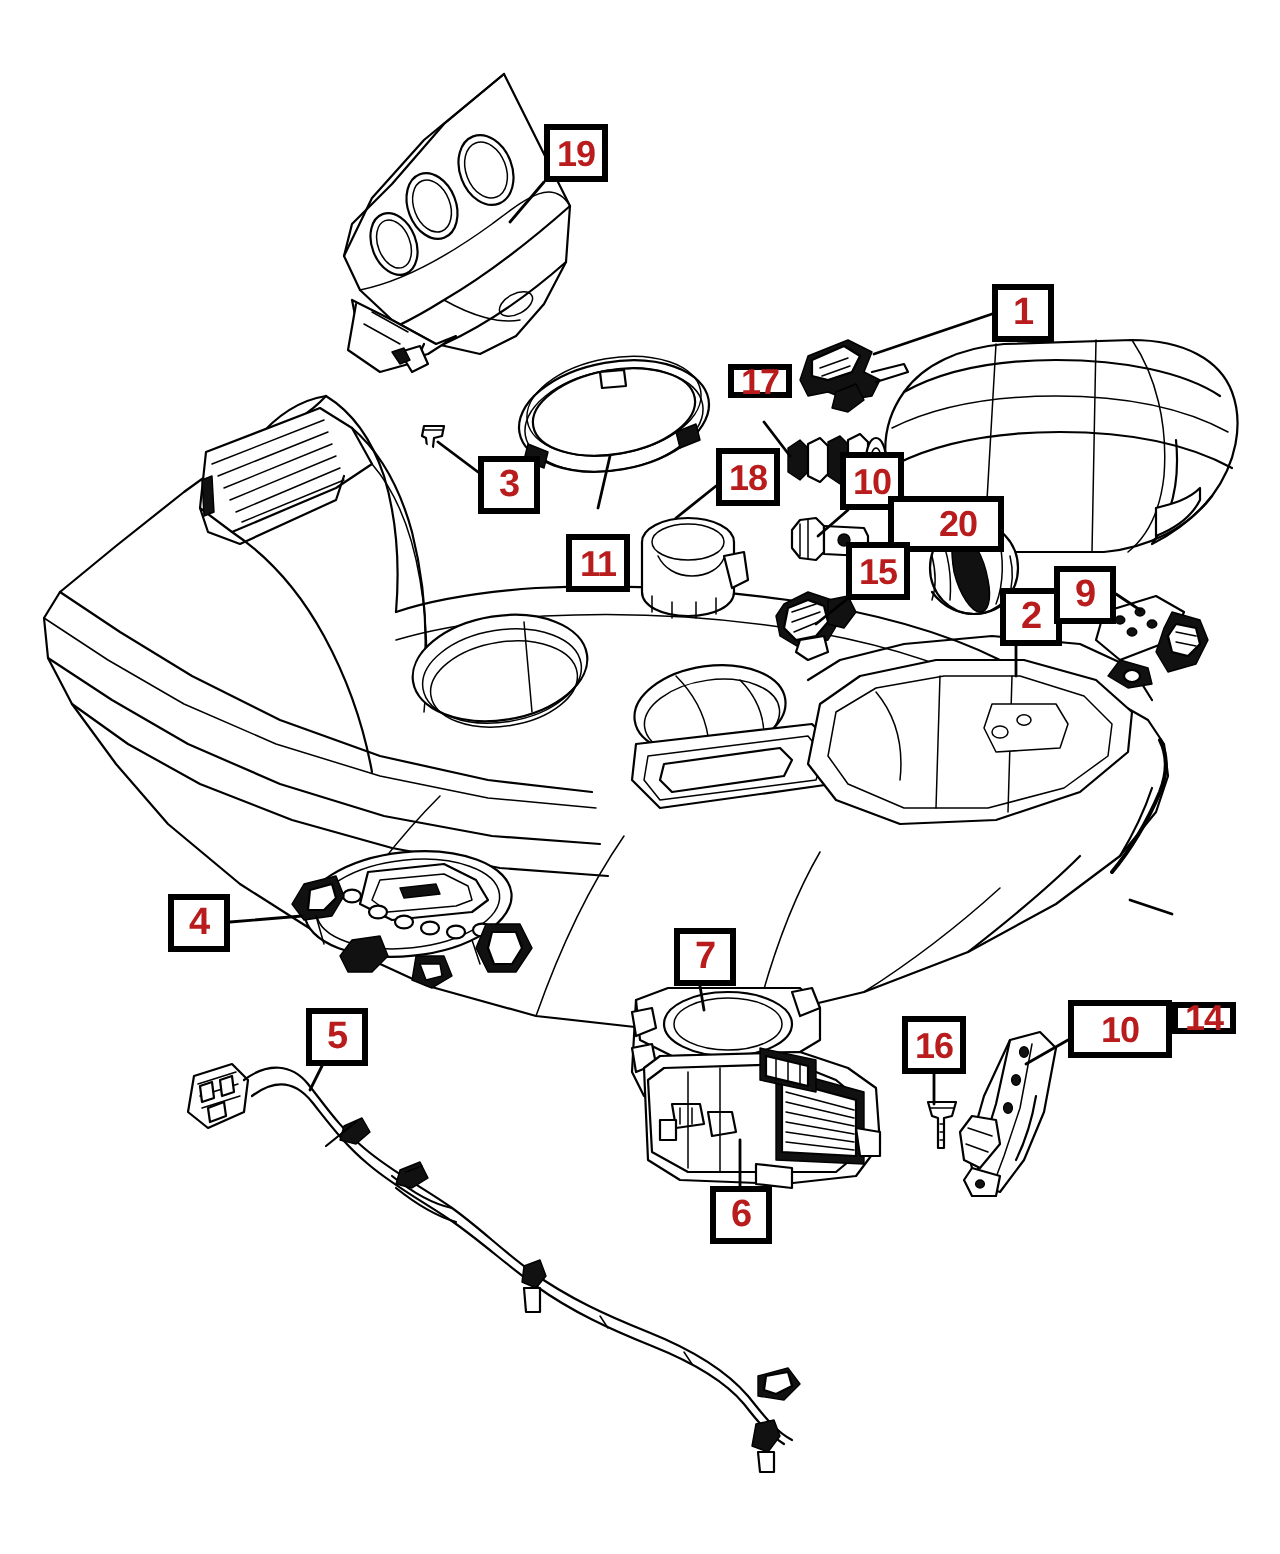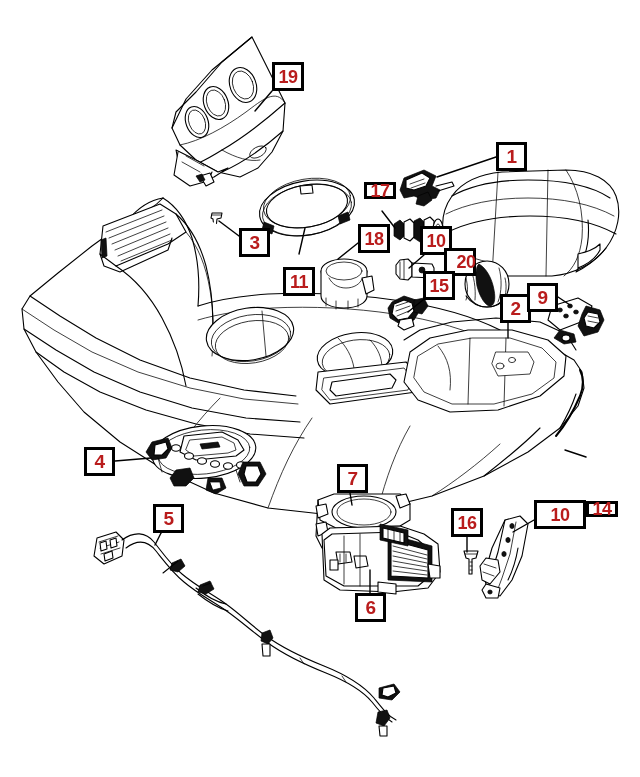--- a/index.html
+++ b/index.html
@@ -399,21 +399,21 @@
   </svg>
 
   <div id="callout-boxes">
       <div class="callout" style="left: 496px; top: 142px; width: 31px; height: 29px;">1</div>
       <div class="callout w2" style="left: 272px; top: 62px; width: 32px; height: 29px;">19</div>
       <div class="callout w2" style="left: 364px; top: 182px; width: 32px; height: 17px;">17</div>
       <div class="callout" style="left: 239px; top: 228px; width: 31px; height: 29px;">3</div>
       <div class="callout w2" style="left: 358px; top: 224px; width: 32px; height: 29px;">18</div>
       <div class="callout w2" style="left: 283px; top: 254px; width: 32px; height: 29px; margin-top: 13px;">11</div>
       <div class="callout w2" style="left: 420px; top: 226px; width: 32px; height: 29px;">10</div>
-      <div class="callout w2" style="left: 444px; top: 248px; width: 32px; height: 28px; padding-left: 12px;">20</div>
+      <div class="callout w2" style="left: 444px; top: 248px; width: 58px; height: 28px; padding-left: 12px;">20</div>
       <div class="callout w2" style="left: 423px; top: 271px; width: 32px; height: 29px;">15</div>
       <div class="callout" style="left: 500px; top: 294px; width: 31px; height: 29px;">2</div>
       <div class="callout" style="left: 527px; top: 283px; width: 31px; height: 29px;">9</div>
       <div class="callout" style="left: 84px; top: 447px; width: 31px; height: 29px;">4</div>
       <div class="callout" style="left: 153px; top: 504px; width: 31px; height: 29px;">5</div>
       <div class="callout" style="left: 337px; top: 464px; width: 31px; height: 29px;">7</div>
       <div class="callout" style="left: 355px; top: 593px; width: 31px; height: 29px;">6</div>
       <div class="callout w2" style="left: 451px; top: 508px; width: 32px; height: 29px;">16</div>
       <div class="callout w2" style="left: 534px; top: 500px; width: 52px; height: 29px;">10</div>
       <div class="callout w2" style="left: 586px; top: 464px; width: 32px; height: 16px; margin-top: 37px;">14</div>

